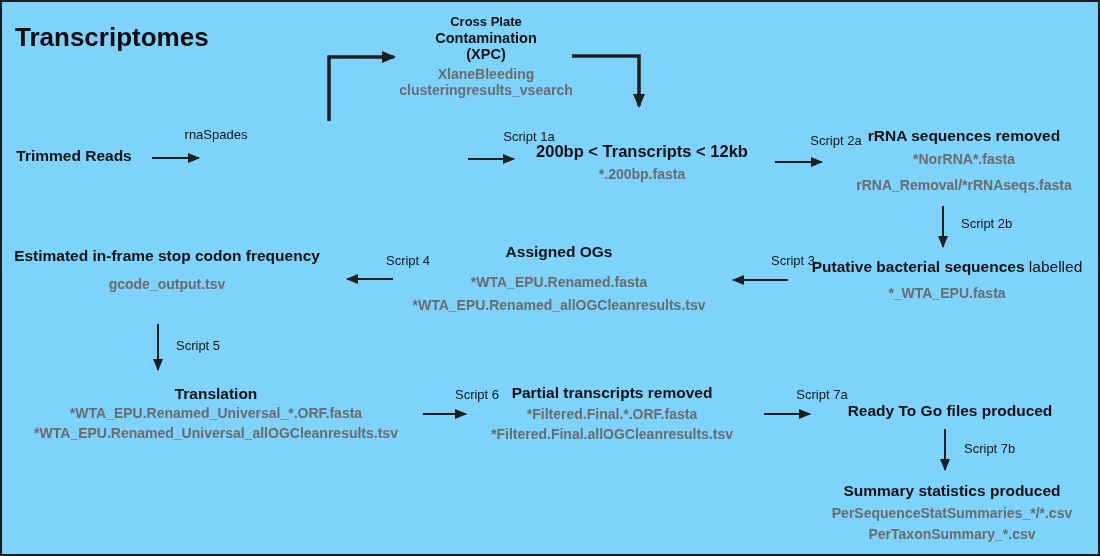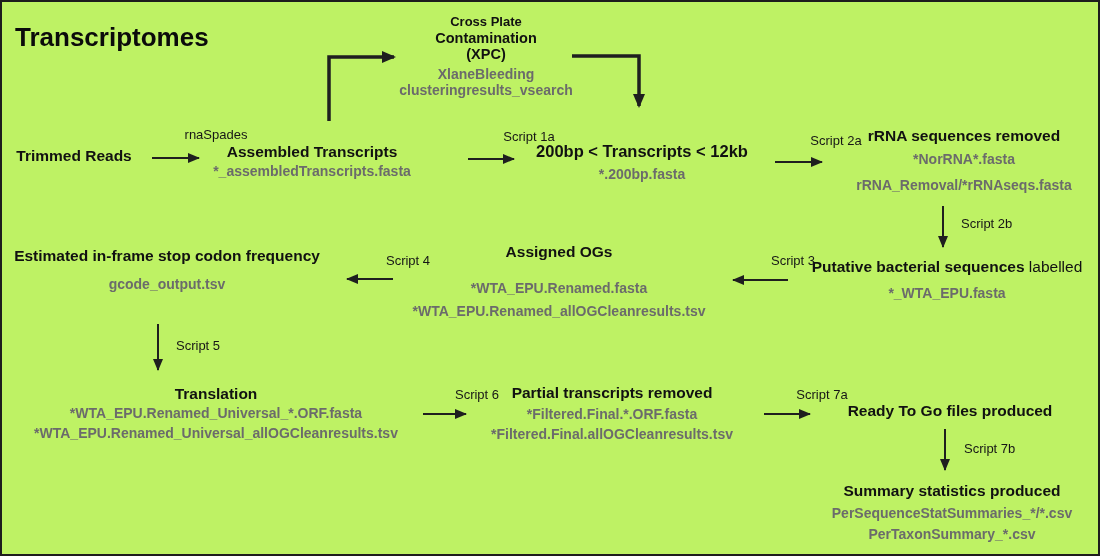--- a/index.html
+++ b/index.html
@@ -1,21 +1,21 @@
 <!DOCTYPE html>
 <html><head>
 <meta charset="utf-8">
 <style>
   html,body{margin:0;padding:0;background:#ffffff;}
   #canvas{
     position:relative;
     width:1100px;height:556px;
     box-sizing:border-box;
     border:2px solid #1d1d1d;
-    background:#bef264;
+    background:#7dd3fc;
     font-family:"Liberation Sans","DejaVu Sans",sans-serif;
     overflow:hidden;
   }
   .page-title{
     position:absolute;left:13px;top:20px;
     font-size:26px;font-weight:bold;color:#0b0b0b;
     letter-spacing:0px;white-space:nowrap;
   }
   .node{
     position:absolute;transform:translateX(-50%);
@@ -71,24 +71,20 @@
     <div class="nf" style="margin-top:4px;">XlaneBleeding</div>
     <div class="nf">clusteringresults_vsearch</div>
   </div>
 
   <div class="node" style="left:72px;top:145px;">
     <div class="nt">Trimmed Reads</div>
   </div>
 
   <div class="el elc" style="left:176px;top:126px;">rnaSpades</div>
 
-  <div class="node" style="left:310px;top:141px;">
-    <div class="nt">Assembled Transcripts</div>
-    <div class="nf" style="margin-top:3px;">*_assembledTranscripts.fasta</div>
-  </div>
 
   <div class="el elc" style="left:489px;top:128px;">Script 1a</div>
 
   <div class="node" style="left:640px;top:140px;">
     <div class="nt big">200bp &lt; Transcripts &lt; 12kb</div>
     <div class="nf" style="margin-top:6px;">*.200bp.fasta</div>
   </div>
 
   <div class="el elc" style="left:796px;top:132px;">Script 2a</div>
 
@@ -102,21 +98,21 @@
 
   <div class="node" style="left:945px;top:256px;">
     <div class="nt"><span>Putative bacterial sequences</span> <span class="reg">labelled</span></div>
     <div class="nf" style="margin-top:10px;">*_WTA_EPU.fasta</div>
   </div>
 
   <div class="el elc" style="left:753px;top:252px;">Script 3</div>
 
   <div class="node" style="left:557px;top:241px;">
     <div class="nt">Assigned OGs</div>
-    <div class="nf" style="margin-top:20px;">*WTA_EPU.Renamed.fasta</div>
+    <div class="nf" style="margin-top:14px;">*WTA_EPU.Renamed.fasta</div>
     <div class="nf" style="margin-top:7px;">*WTA_EPU.Renamed_allOGCleanresults.tsv</div>
   </div>
 
   <div class="el elc" style="left:368px;top:252px;">Script 4</div>
 
   <div class="node" style="left:165px;top:245px;">
     <div class="nt">Estimated in-frame stop codon frequency</div>
     <div class="nf" style="margin-top:12px;">gcode_output.tsv</div>
   </div>
 

